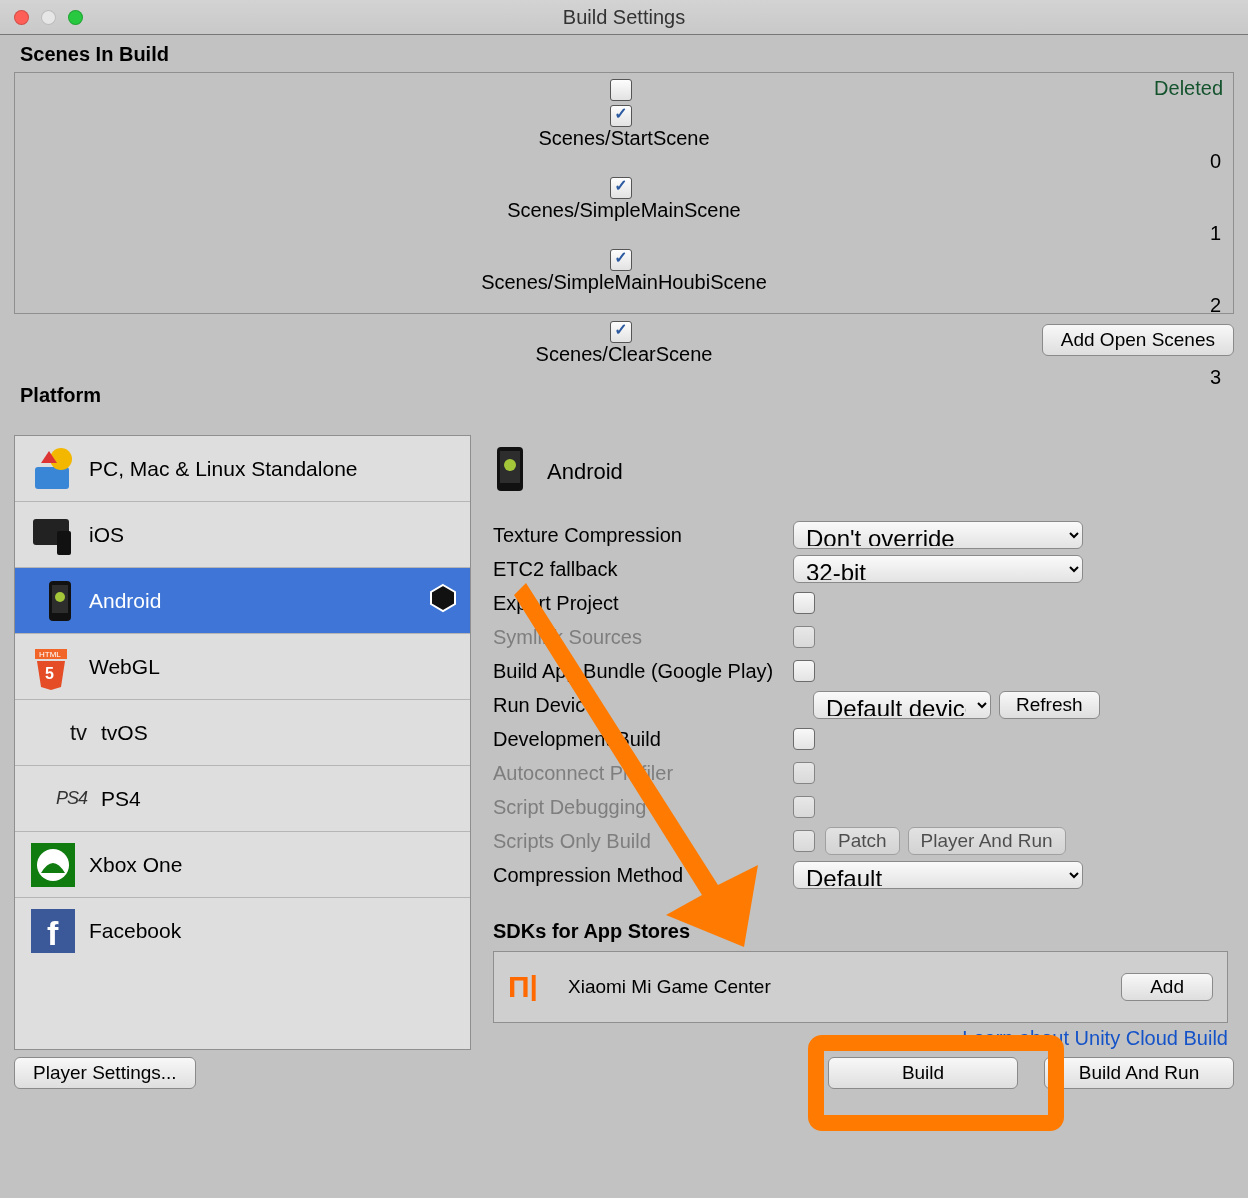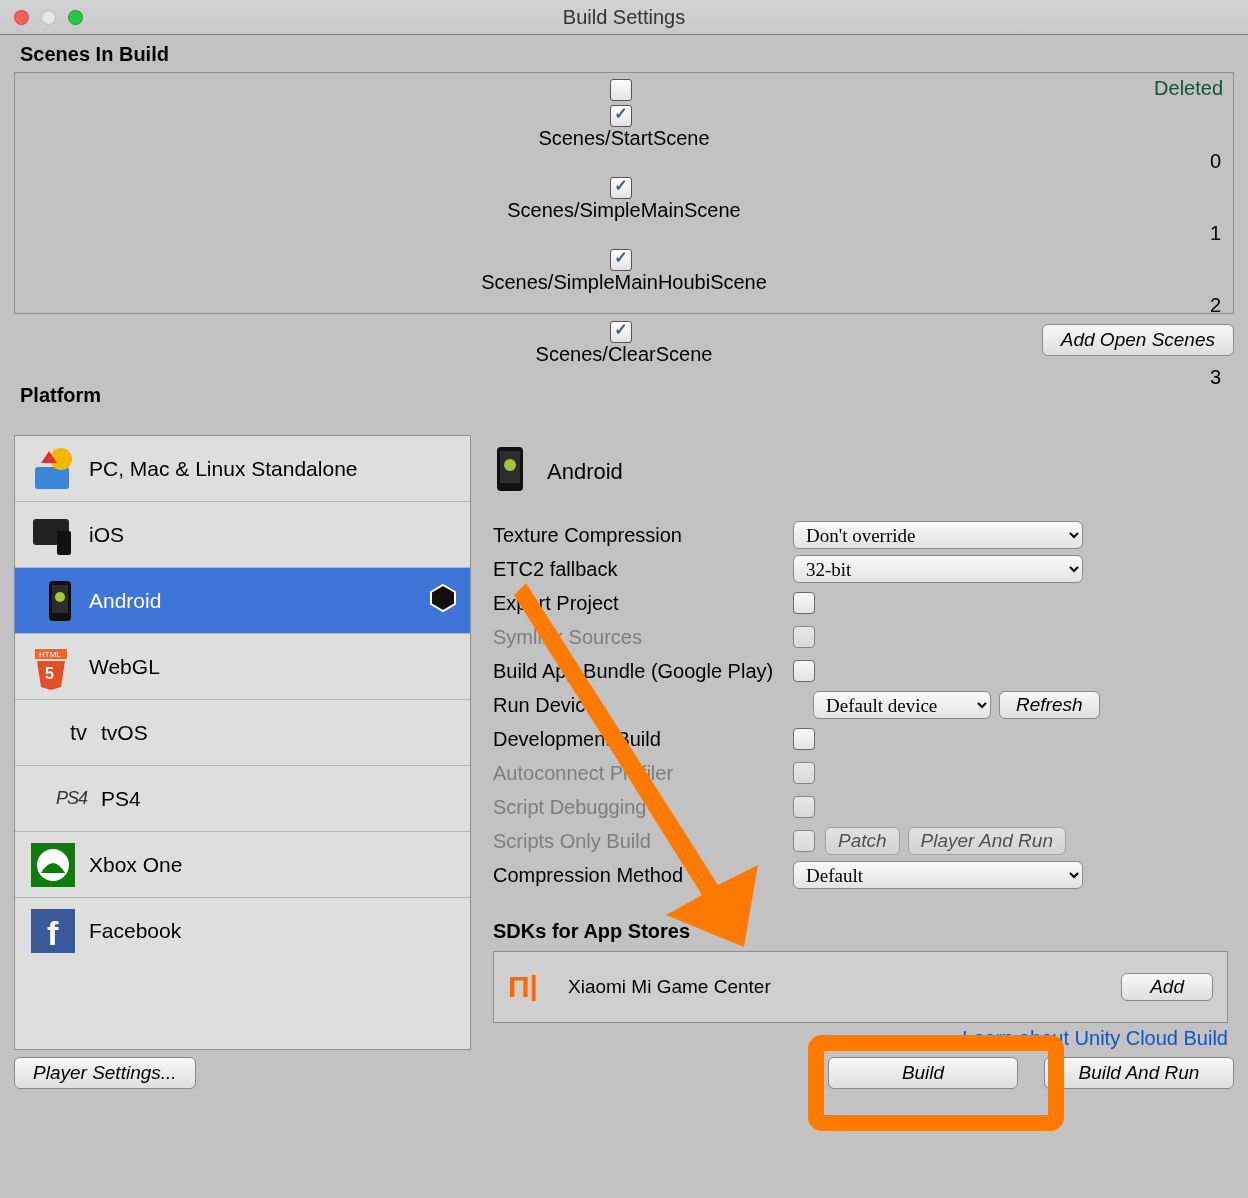--- a/index.html
+++ b/index.html
@@ -92,21 +92,20 @@
     justify-content: flex-end;
     padding: 10px 14px 0;
   }
   button.unity {
     background: linear-gradient(#f8f8f8,#dedede);
     border: 1px solid #8a8a8a;
     border-radius: 6px;
     padding: 4px 18px;
     font-size: 19px;
     font-family: inherit;
-    font-style: italic;
   }
   .main {
     display: flex;
     gap: 22px;
     padding: 0 14px;
     margin-top: 22px;
   }
   .platform-list {
     width: 455px;
     border: 1px solid #8f8f8f;
@@ -148,22 +147,22 @@
     display:flex;
     align-items:center;
     height: 34px;
   }
   .field-label {
     width: 300px;
     font-size: 20px;
   }
   .field-label.disabled { color: #7e7e7e;}
   select.unity {
-    font-family: Liberation Serif, serif;
-    font-size: 19px;
+    font-family: Liberation Sans, sans-serif;
+    font-size: 24px;
     border: 1px solid #8a8a8a;
     border-radius: 6px;
     background: linear-gradient(#fafafa,#e3e3e3);
     padding: 2px 8px;
     width: 290px;
     height: 28px;
   }
   .small-chk {
     width: 20px; height: 20px;
     border: 1px solid #6c6c6c;

